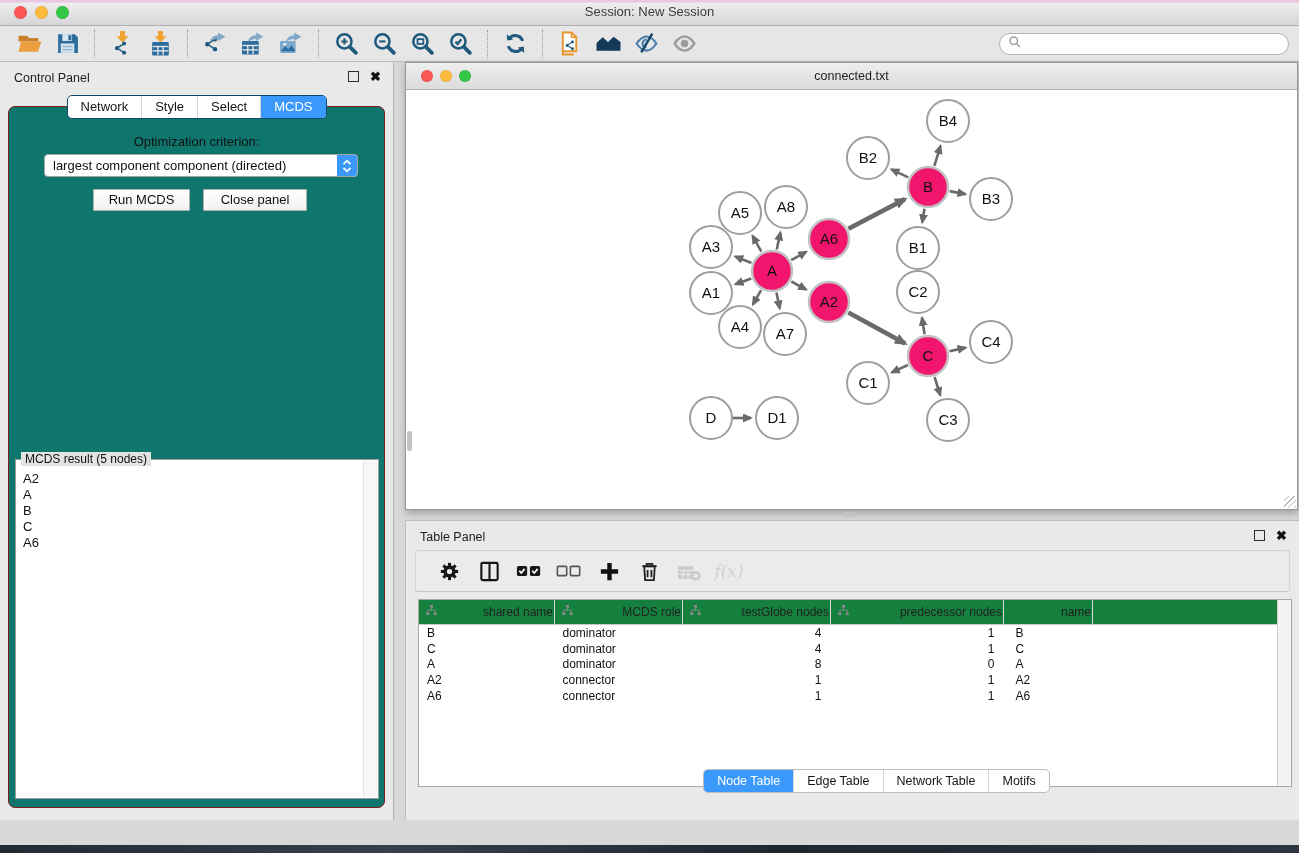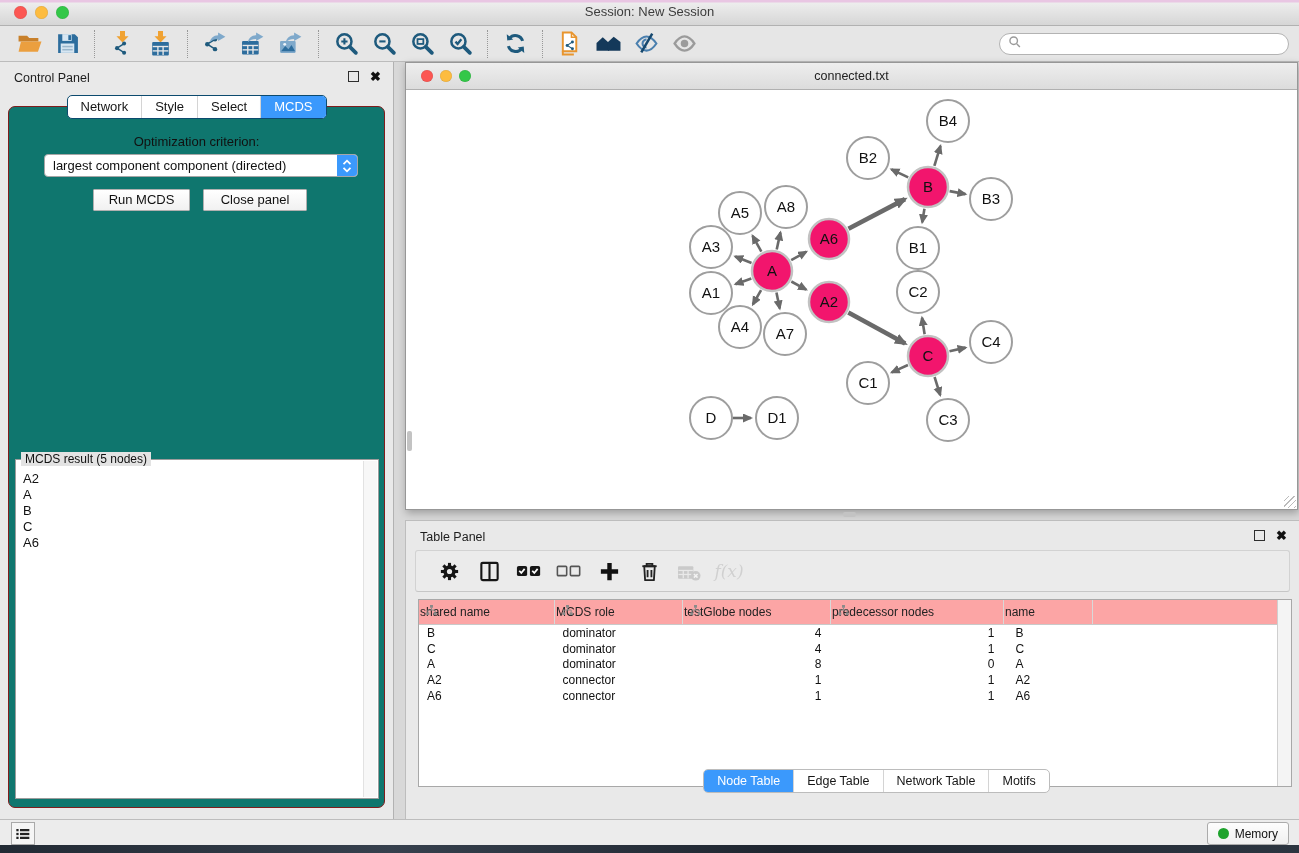--- a/index.html
+++ b/index.html
@@ -77,22 +77,22 @@
     border:1px solid #d2d2d2; border-bottom:1px solid #c6c6c6; border-radius:3px; display:flex; align-items:center; padding-left:20px; gap:14px; box-sizing:border-box; }
   .tp-icon { width:26px; height:24px; display:flex; align-items:center; justify-content:center; }
   .tp-icon svg { width:23px; height:23px; }
   .tp-icon.wide svg { width:28px; height:20px; }
   .tp-icon.disabled { opacity:.4; }
   .fx-text { font-family:"DejaVu Serif", serif; font-style:italic; font-size:17px; color:#aaa; }
 
   .data-table { position:absolute; left:12px; top:78px; width:874px; height:188px; background:#fff;
     border:1px solid #a8a8a8; box-sizing:border-box; overflow:hidden; }
   table.grid { border-collapse:collapse; table-layout:fixed; width:100%; }
-  table.grid th { height:22px; background:#fca5a5; border-bottom:1px solid #c9c9c9; border-right:1px solid #d8d8d8;
-    font-weight:normal; font-size:12px; color:#222; position:relative; text-align:left; }
+  table.grid th { height:22px; background:#15803d; border-bottom:1px solid #c9c9c9; border-right:1px solid #d8d8d8;
+    font-weight:normal; font-size:12px; color:#222; position:relative; text-align:right; }
   table.grid th .th-icon { position:absolute; left:7px; top:5px; }
   table.grid td { height:15.8px; font-size:12px; color:#111; padding:0 0 0 8px; white-space:nowrap; }
   table.grid td.num { text-align:right; padding-right:9px; }
   table.grid td.namecol { padding-left:12px; }
   .c0{width:133px;} .c1{width:125px;} .c2{width:145px;} .c3{width:170px;} .c4{width:86px;} .c5{width:auto;}
   .table-scroll { position:absolute; top:0; bottom:0; right:0; width:13px; background:#f4f4f4; border-left:1px solid #cfcfcf; }
 
   .tp-tabs { position:absolute; left:0; right:0; bottom:27px; display:flex; justify-content:center;margin-left:48px; }
   .tp-tabs-inner { display:flex; height:22px; background:#fff; border:1px solid #bcbcbc; border-radius:5px; overflow:hidden; }
   .tp-tabs .seg { font-size:12.5px; }
@@ -595,32 +595,14 @@
     <div class="tp-tabs">
       <div class="tp-tabs-inner">
           <div class="seg sel">Node Table</div>
           <div class="seg">Edge Table</div>
           <div class="seg">Network Table</div>
           <div class="seg">Motifs</div>
         </div>
     </div>
   </div>
 
-  <div class="status-bar">
-    <div class="list-btn">
-      <svg viewBox="0 0 24 24" width="16" height="16">
-          <g fill="#222">
-            <rect x="2" y="4.5" width="3.4" height="3.4"></rect>
-            <rect x="7.5" y="4.5" width="14" height="3.4"></rect>
-            <rect x="2" y="10.3" width="3.4" height="3.4"></rect>
-            <rect x="7.5" y="10.3" width="14" height="3.4"></rect>
-            <rect x="2" y="16.1" width="3.4" height="3.4"></rect>
-            <rect x="7.5" y="16.1" width="14" height="3.4"></rect>
-          </g>
-        </svg>
-    </div>
-    <div class="memory-btn">
-      <span class="memory-dot"></span>
-      <span class="memory-label">Memory</span>
-    </div>
-  </div>
   <div class="desktop-strip"></div>
 </div>
 
 </body></html>

